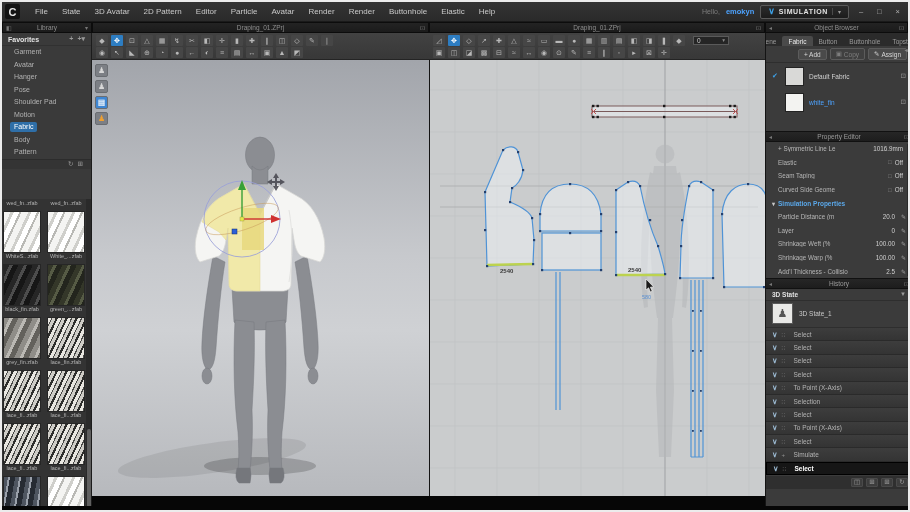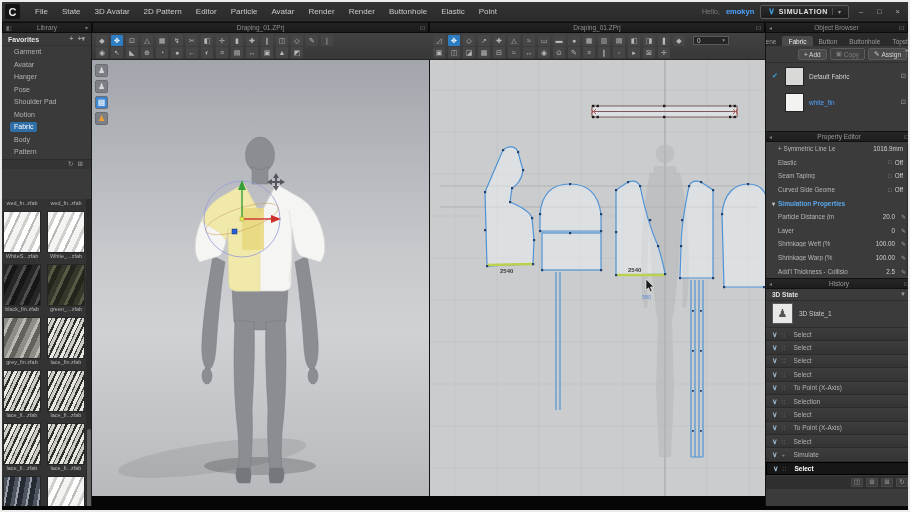--- a/index.html
+++ b/index.html
@@ -144,21 +144,21 @@
         <span class="menu-item">State</span>
         <span class="menu-item">3D Avatar</span>
         <span class="menu-item">2D Pattern</span>
         <span class="menu-item">Editor</span>
         <span class="menu-item">Particle</span>
         <span class="menu-item">Avatar</span>
         <span class="menu-item">Render</span>
         <span class="menu-item">Render</span>
         <span class="menu-item">Buttonhole</span>
         <span class="menu-item">Elastic</span>
-        <span class="menu-item">Point</span>
+        <span class="menu-item">Help</span>
       </div>
     <div class="mb-right">
       <span class="greeting">Hello,</span>
       <span class="username">emokyn</span>
       <div class="sim-btn">
         <span class="sim-v">∨</span>
         <span class="sim-label">SIMULATION</span>
         <span class="sim-caret">▾</span>
       </div>
       <span class="winctl">–</span>

